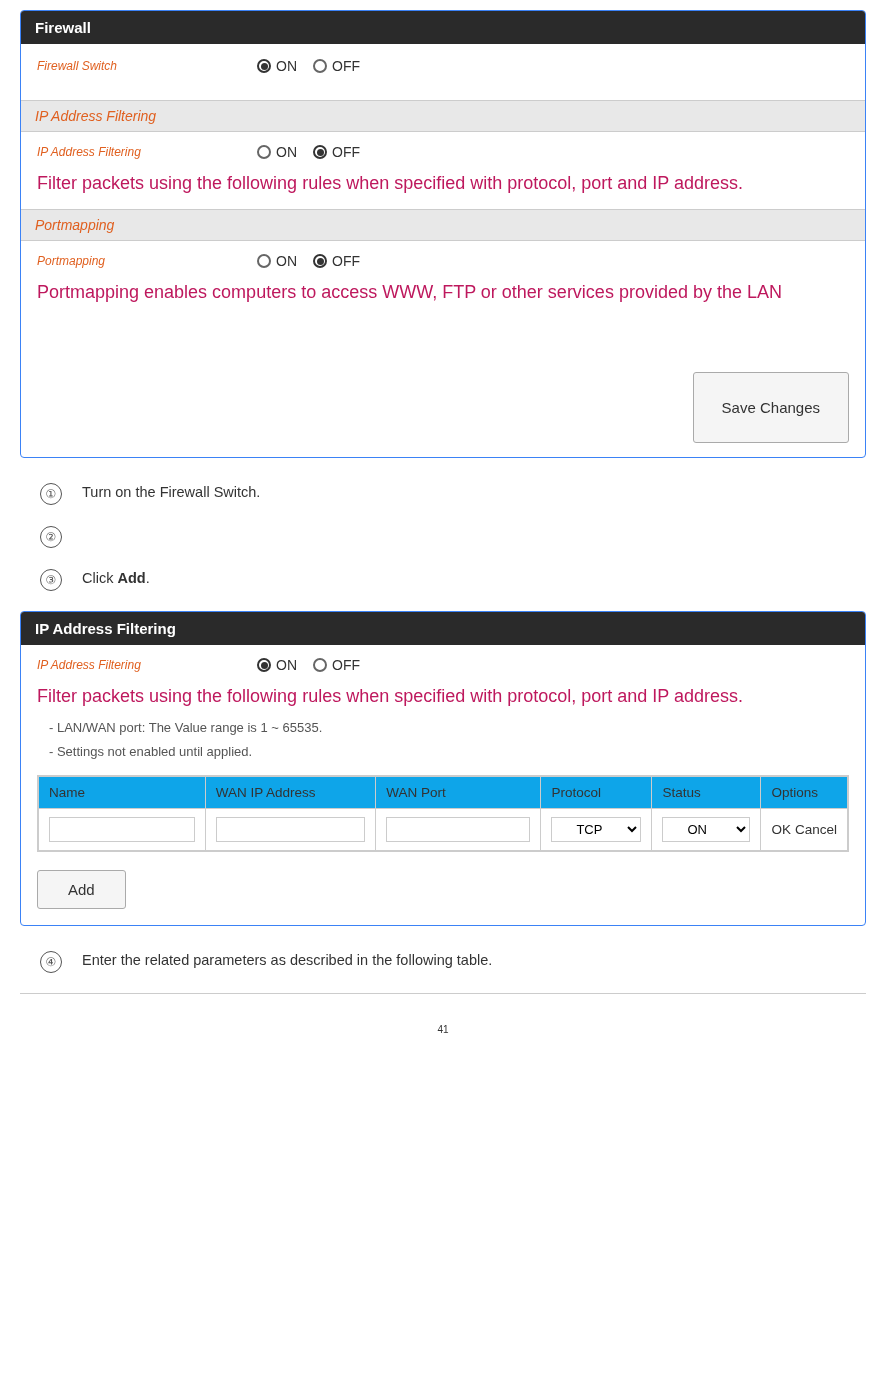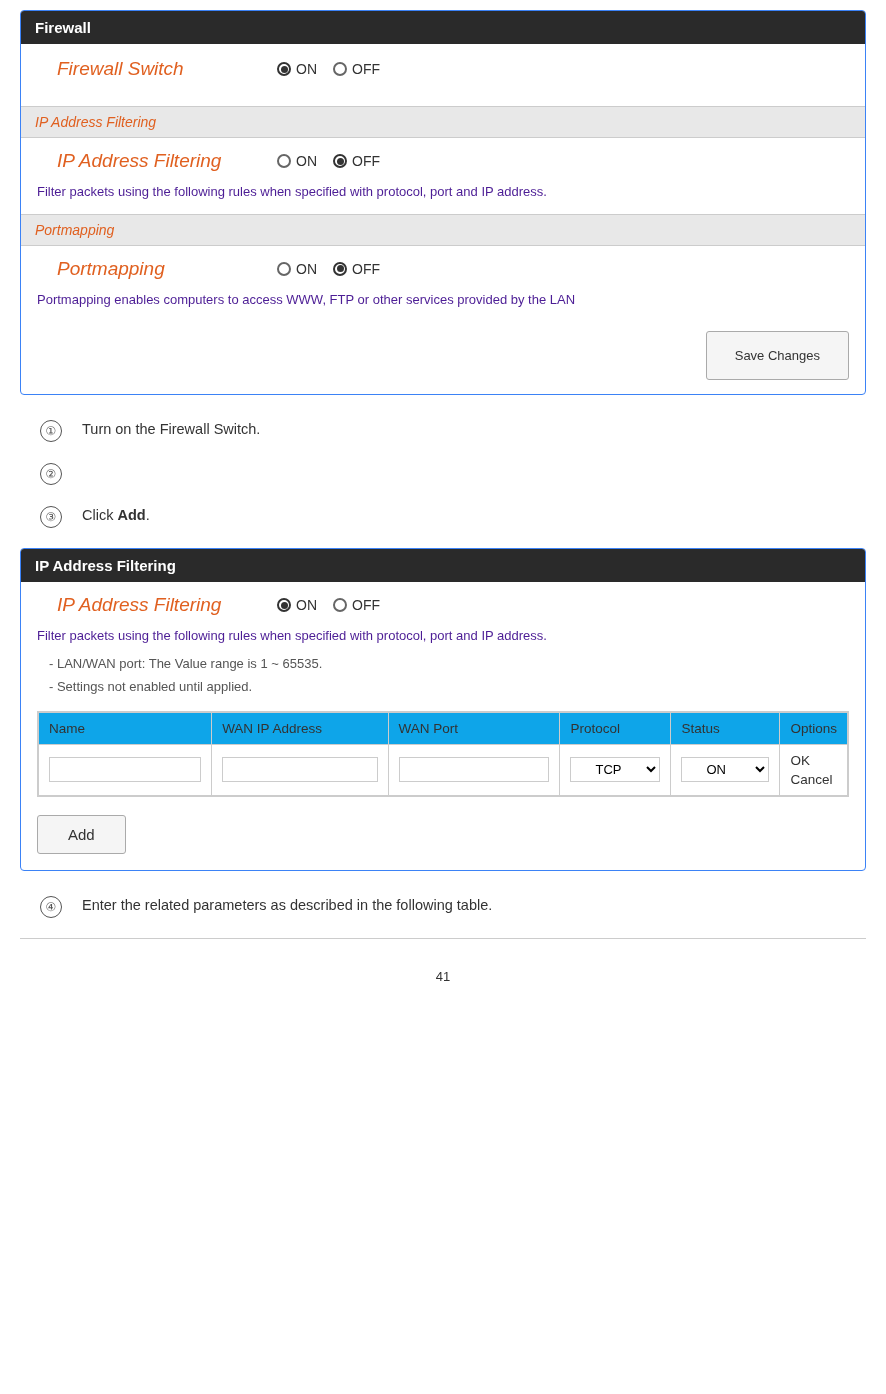--- a/index.html
+++ b/index.html
@@ -42,23 +42,22 @@
 
     .field-row {
       display: flex;
       align-items: center;
       margin-bottom: 10px;
     }
 
     .field-label {
       width: 220px;
       color: #e06020;
-      font-size: 19px;
+      font-size: 12px;
       font-style: italic;
-      margin-left: 20px;
     }
 
     .radio-group {
       display: flex;
       align-items: center;
       gap: 16px;
     }
 
     .radio-option {
       display: flex;
@@ -99,40 +98,41 @@
       padding: 7px 14px;
       border-top: 1px solid #ccc;
       border-bottom: 1px solid #ccc;
     }
 
     .sub-section-body {
       padding: 12px 16px;
     }
 
     .description-text {
-      font-size: 13px;
-      color: #4c1d95;
+      font-size: 18px;
+      color: #be185d;
       margin-top: 8px;
       line-height: 1.5;
     }
 
     .save-btn-row {
       display: flex;
       justify-content: flex-end;
       padding: 10px 16px 14px 16px;
     }
 
     .save-btn {
       background: #f5f5f5;
       border: 1px solid #aaa;
       border-radius: 3px;
-      padding: 16px 28px;
-      font-size: 13px;
+      padding: 26px 28px;
+      font-size: 15px;
       cursor: pointer;
       color: #333;
+      margin-top: 44px;
     }
 
     .instructions-list {
       margin: 18px 0 18px 20px;
       list-style: none;
     }
 
     .instructions-list li {
       display: flex;
       align-items: flex-start;
@@ -202,21 +202,21 @@
 
     .filter-table select {
       border: 1px solid #ccc;
       padding: 3px 20px;
       font-size: 13px;
       background: #fff;
     }
 
     .ok-cancel {
       display: flex;
-      flex-direction: column;
+      flex-direction: row;
       gap: 4px;
       font-size: 13.5px;
     }
 
     .ok-cancel span {
       color: #333;
       cursor: pointer;
     }
 
     .add-btn {
@@ -232,21 +232,21 @@
 
     .note-text {
       font-size: 13px;
       color: #555;
       margin: 4px 12px;
       line-height: 1.5;
     }
 
     .page-number {
       text-align: center;
-      font-size: 13px;
+      font-size: 10px;
       color: #333;
       margin-top: 30px;
     }
 
     .divider-line {
       border: none;
       border-top: 1px solid #ccc;
       margin: 4px 0;
     }
   </style>

